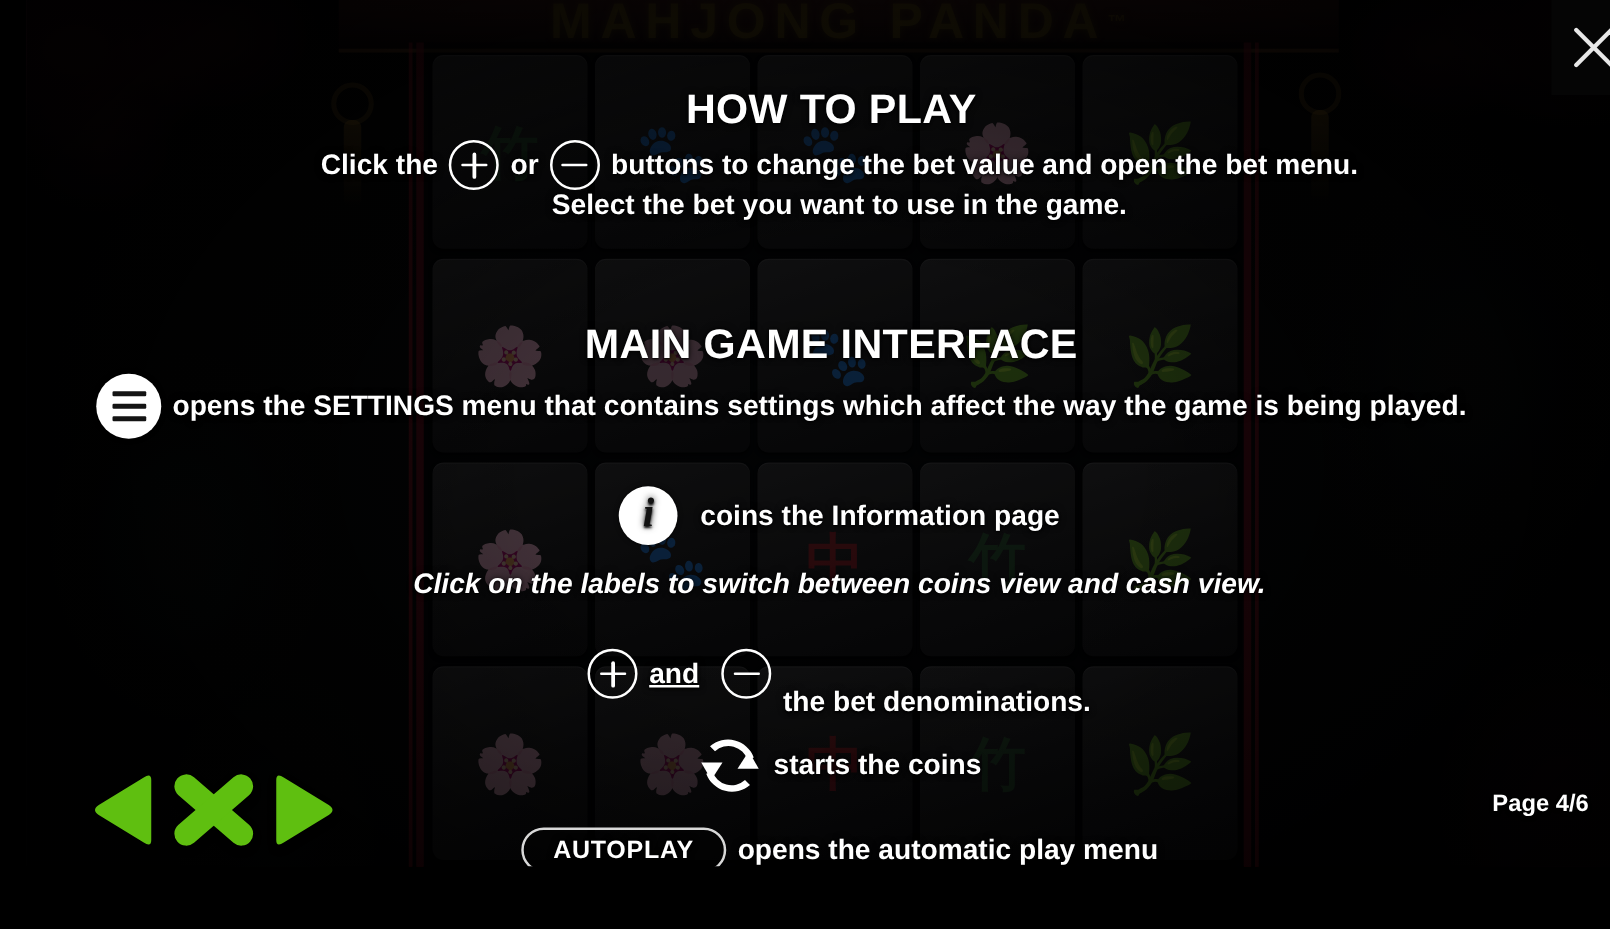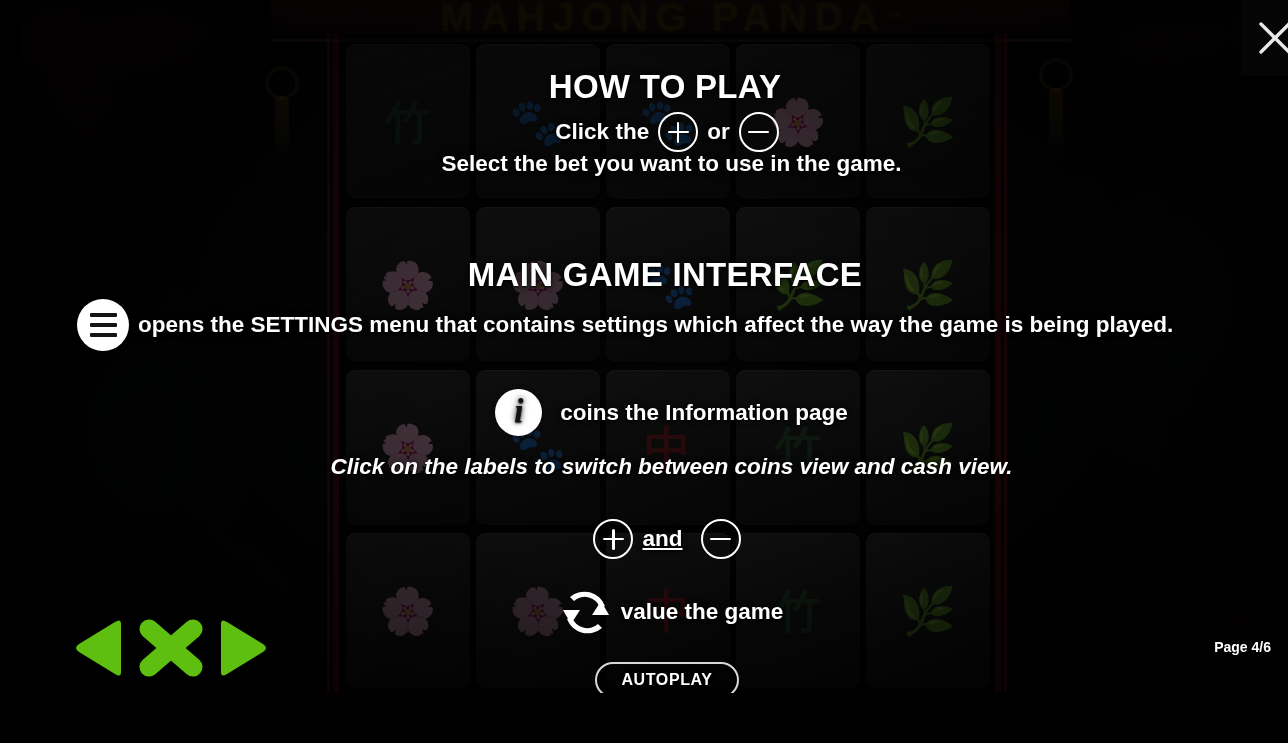--- a/index.html
+++ b/index.html
@@ -180,21 +180,21 @@
     transform:translateY(-1px);
   }
 
   .spin-icon{ width:52px; height:48px; flex:0 0 auto; }
 
   
   .pill{
     display:inline-flex; align-items:center; justify-content:center;
     height:36px; padding:0 24px;
     border:2px solid #d8d8d8; border-radius:19px;
-    color:#fff; font-size:16px; font-weight:bold; letter-spacing:.6px;
+    color:#fff; font-size:20px; font-weight:bold; letter-spacing:.6px;
     background:rgba(0,0,0,.25);
     flex:0 0 auto;
   }
 
   
   .close-panel{
     position:absolute; right:0; top:0; width:68px; height:76px;
     background:#050505;
     display:flex; align-items:center; justify-content:center;
   }
@@ -202,21 +202,21 @@
 
   
   .nav{
     position:absolute; left:48px; bottom:12px;
     display:flex; align-items:center; gap:2px;
   }
   .nav svg{ display:block; filter:drop-shadow(0 3px 3px rgba(0,0,0,.65)); }
 
   .page-indicator{
     position:absolute; right:38px; bottom:38px;
-    color:#fff; font-size:14px; font-weight:bold;
+    color:#fff; font-size:19px; font-weight:bold;
     font-family:"Liberation Sans", sans-serif;
     text-shadow:0 1px 3px rgba(0,0,0,.95);
   }
 
   .sp8{ display:inline-block; width:9px; }
 </style>
 </head>
 <body>
 
 <div id="stage">
@@ -329,20 +329,21 @@
         <span class="bar-h"></span>
         <span class="bar-v"></span>
       </span>
       <span class="sp8"></span>
       <span>or</span>
       <span class="sp8"></span>
       <span class="circ-outline">
         <span class="bar-h"></span>
       </span>
       <span class="sp8"></span>
+      <span>buttons to change the bet value and open the bet menu.</span>
     </div>
 
     <div class="txt heading" style="top:256px;">MAIN GAME INTERFACE</div>
 
     <div class="txt line block" style="top:151px;">Select the bet you want to use in the game.</div>
 
     <div class="txt line" style="top:299px; justify-content:flex-start; padding-left:56px;">
       <span class="circ-solid hamburger">
         <i></i>
         <i></i>
@@ -371,39 +372,41 @@
       <span class="sp8"></span>
       <span style="line-height:40px;text-decoration:underline;">and</span>
       <span class="sp8"></span>
       <span class="sp8"></span>
       <span class="circ-outline">
         <span class="bar-h"></span>
       </span>
       <span class="sp8"></span>
       <span style="display:block; text-align:center; line-height:23px; padding-top:8px;">
         <br>
+        <span>the bet denominations.</span>
       </span>
     </div>
 
     <div class="txt line" style="top:588px;">
       <span class="spin-icon">
         <svg viewBox="0 0 52 48" width="52" height="48" aria-hidden="true">
           <path d="M12 29 A16 16 0 0 0 38 36 L42 40 A22 22 0 0 1 7 31 Z" fill="#ffffff"></path>
           <path d="M40 20 A16 16 0 0 0 14 13 L10 9 A22 22 0 0 1 45 18 Z" fill="#ffffff"></path>
           <polygon points="3,22 20,22 11,36" fill="#ffffff"></polygon>
           <polygon points="49,27 32,27 41,13" fill="#ffffff"></polygon>
         </svg>
       </span>
       <span class="sp8"></span>
-      <span>value the game</span>
+      <span>starts the coins</span>
     </div>
 
     <div class="txt line" style="top:662px;">
       <span class="pill">AUTOPLAY</span>
       <span class="sp8"></span>
+      <span>opens the automatic play menu</span>
     </div>
   </div>
 
   <div class="close-panel">
     <svg class="close-x" viewBox="0 0 34 34">
       <line x1="3" y1="3" x2="31" y2="31" stroke="#e8e8e8" stroke-width="3.4" stroke-linecap="round"></line>
       <line x1="31" y1="3" x2="3" y2="31" stroke="#e8e8e8" stroke-width="3.4" stroke-linecap="round"></line>
     </svg>
   </div>
 

